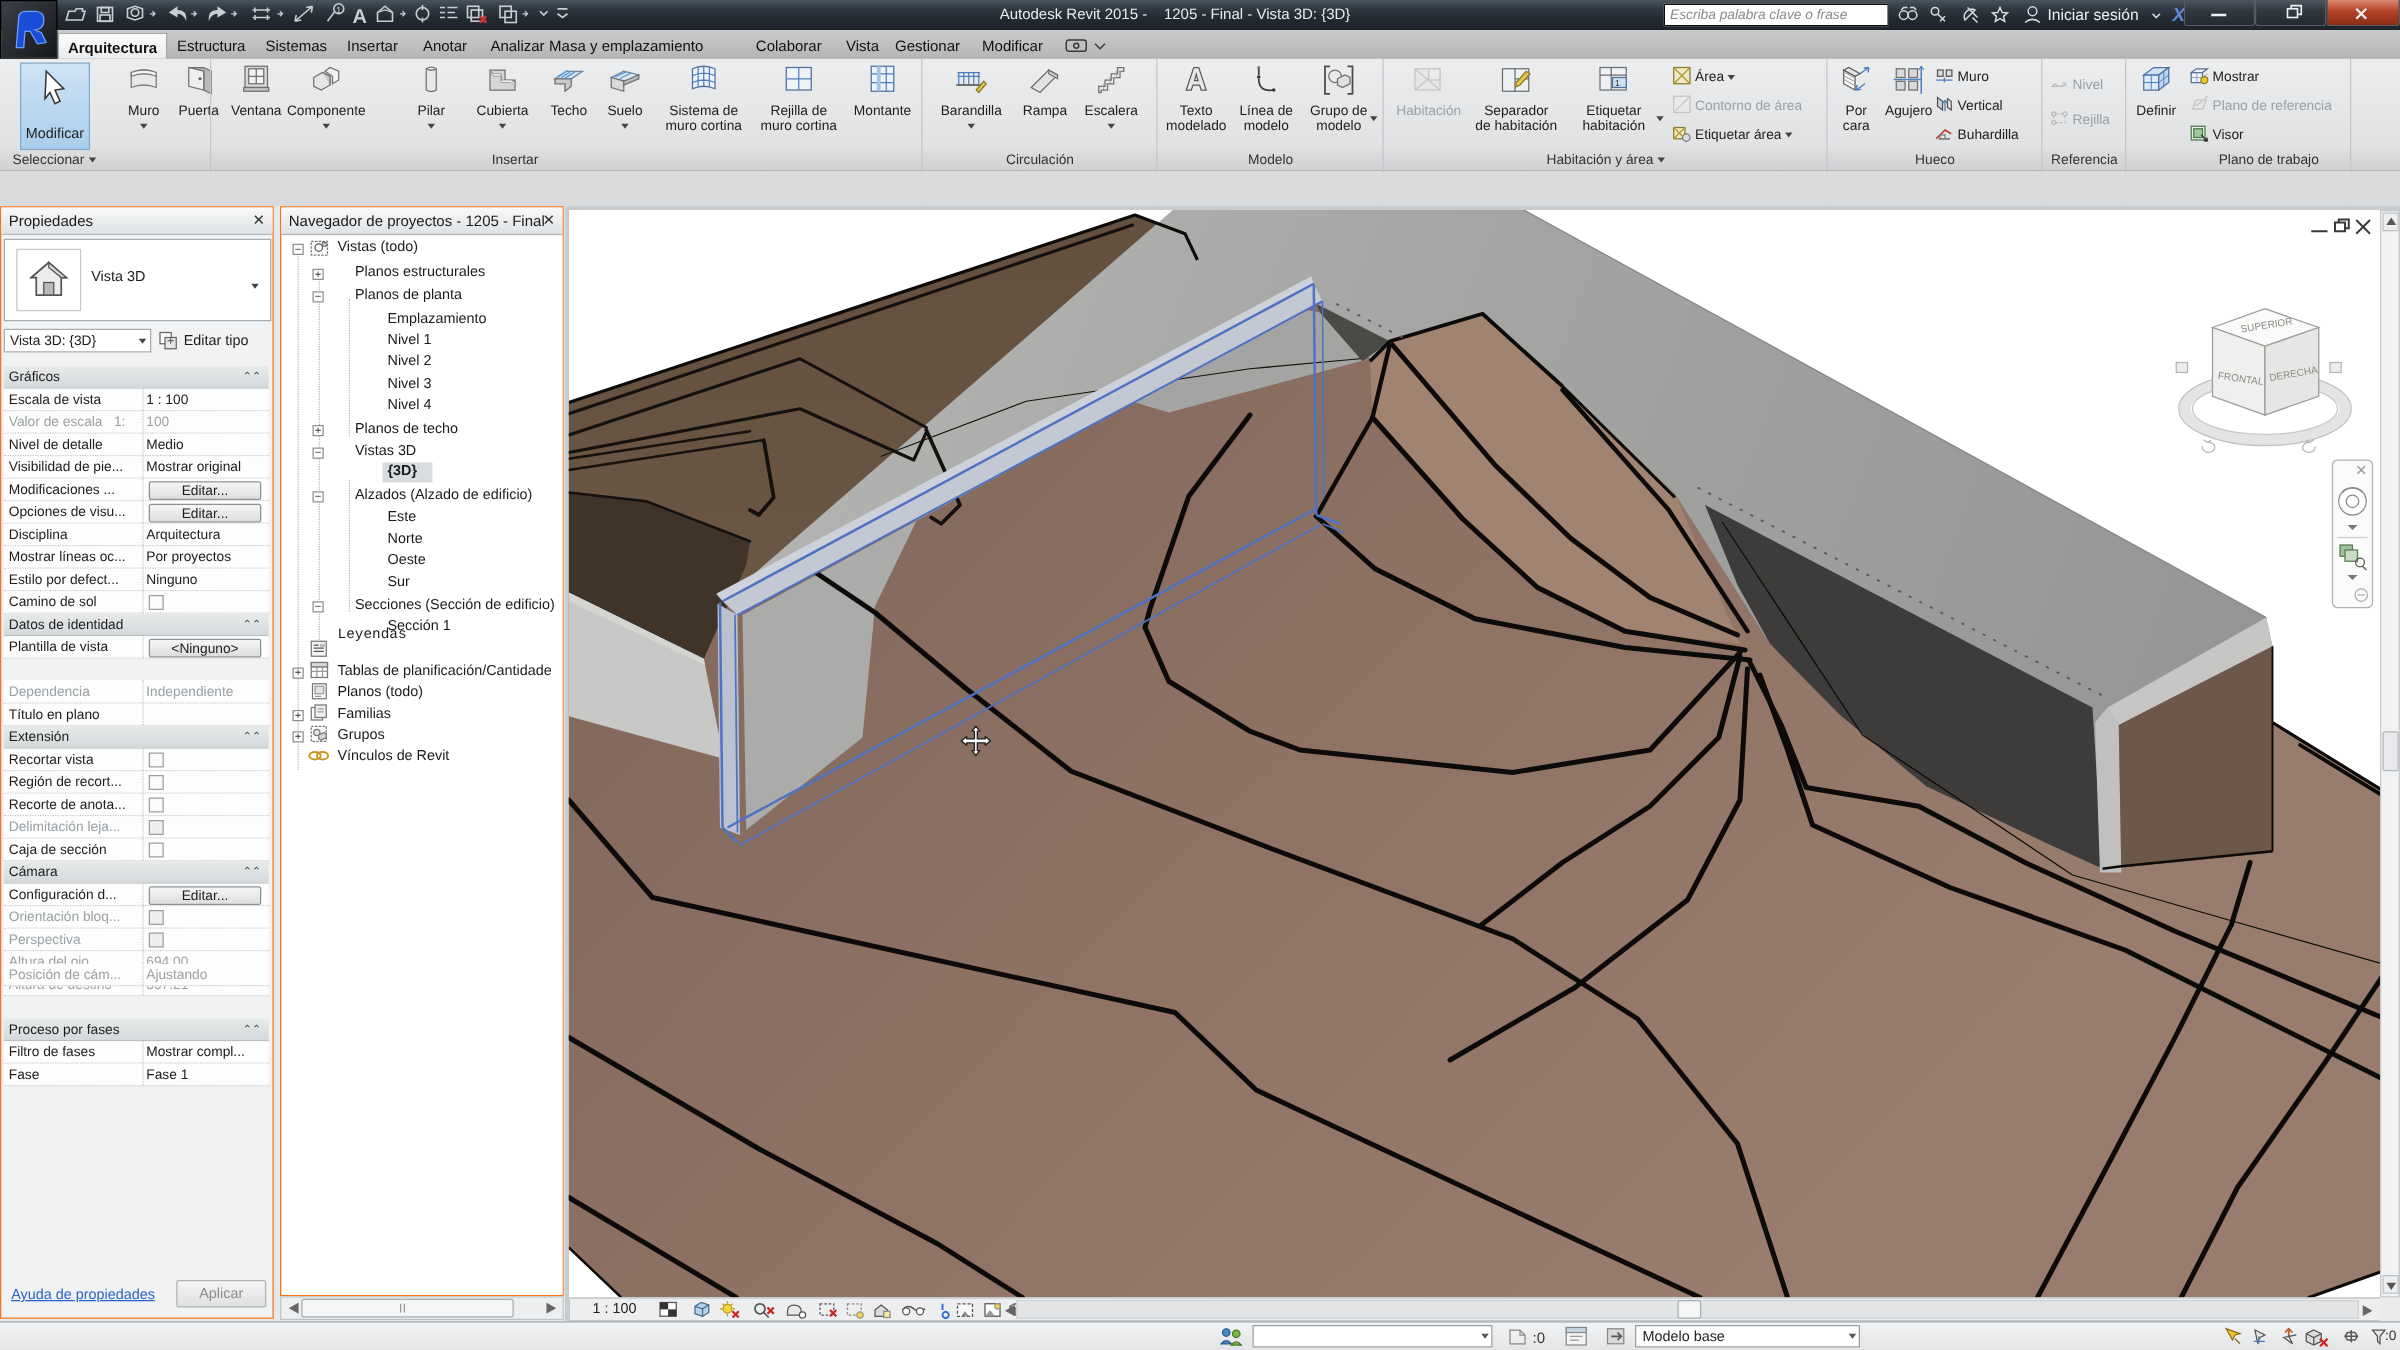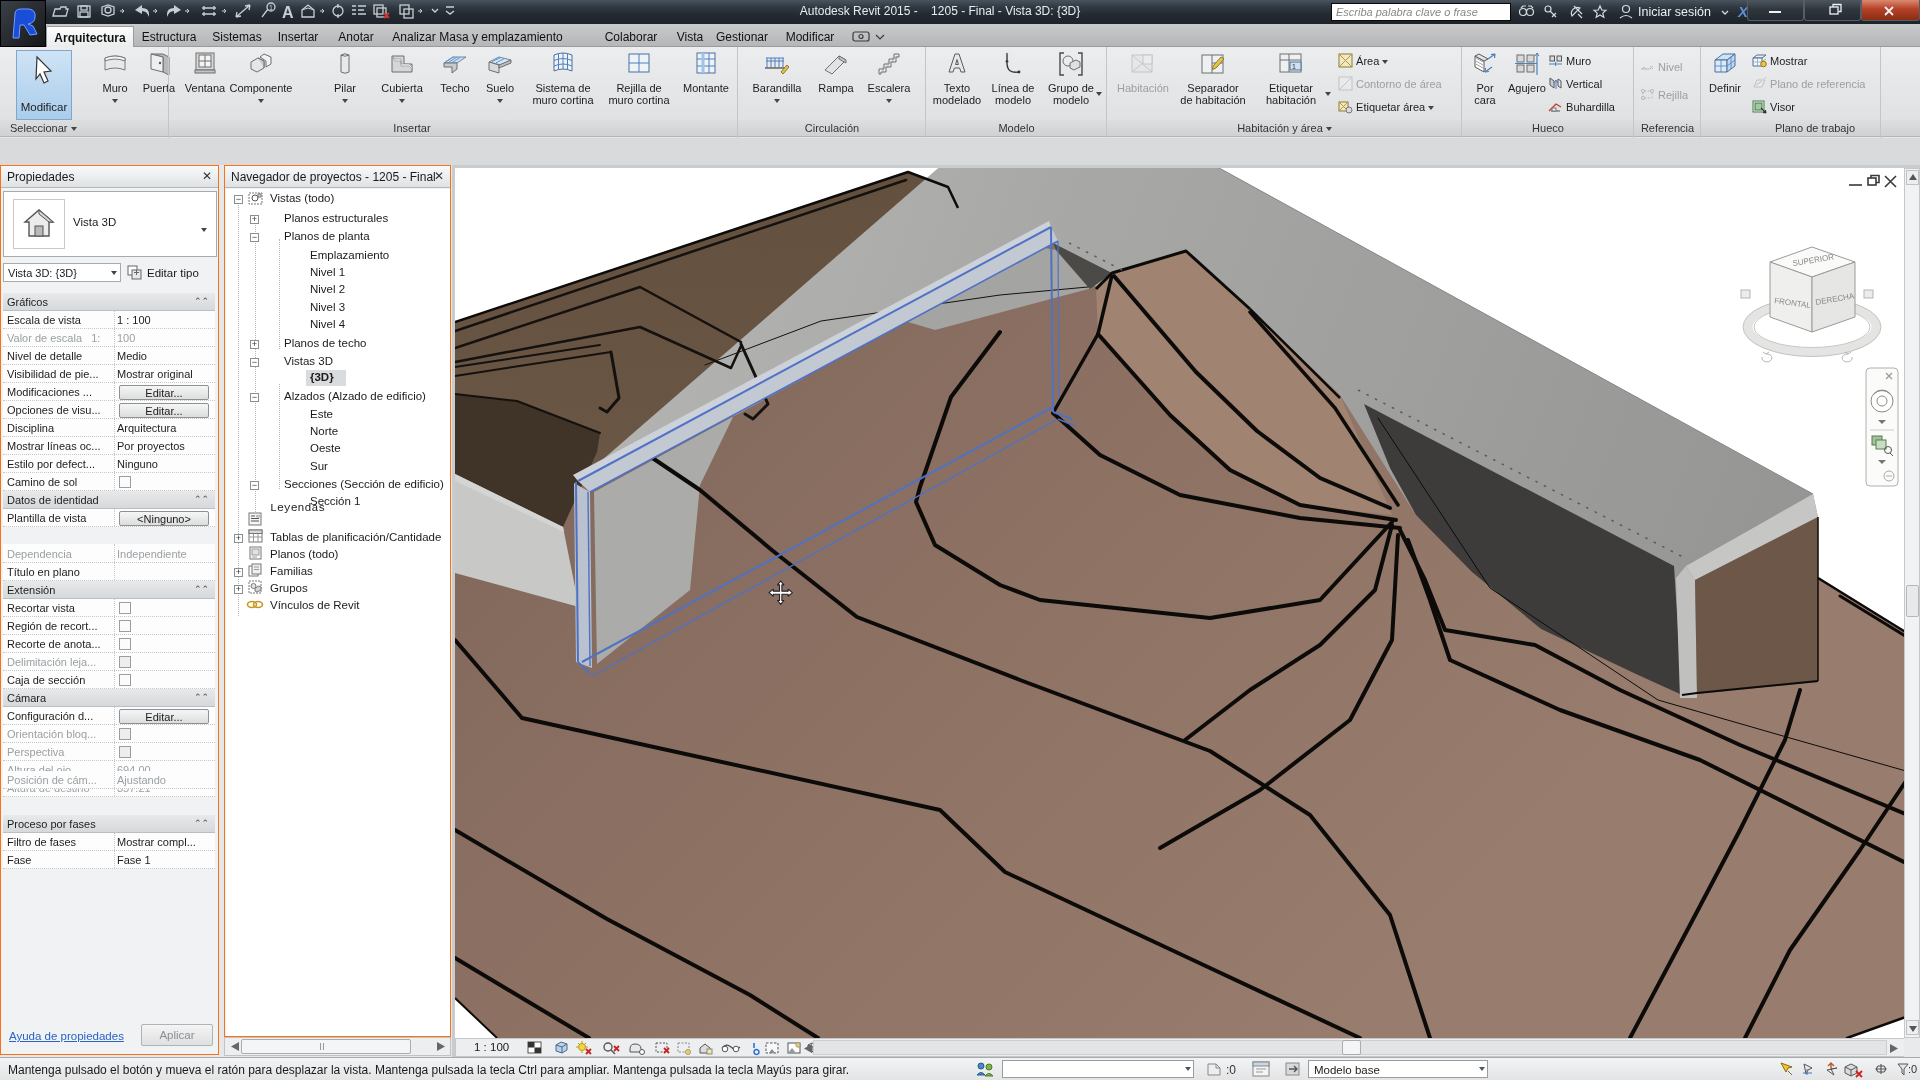--- a/index.html
+++ b/index.html
@@ -876,21 +876,20 @@
 <div class="abs" style="left:357px;top:1px;width:1074px;height:15px;background:#e2e4e5;border:1px solid #cdd0d2;"></div>
 <div class="abs" style="left:886px;top:1px;width:19px;height:15px;background:#f4f5f6;border:1px solid #aaadaf;border-radius:2px;"></div>
 <svg class="abs" style="left:1434px;top:5px;" width="8" height="9">
         <polygon points="0,0 0,9 8,4.5" fill="#666"></polygon>
       </svg>
 </div>
 <div class="abs" style="left:1452px;top:873px;width:16px;height:19px;background:#e8eaeb;"></div>
 </div>
 
 <div id="statusbar">
-<div class="abs" style="left:8px;top:5px;">Mantenga pulsado el botón y mueva el ratón para desplazar la vista. Mantenga pulsada la tecla Ctrl para ampliar. Mantenga pulsada la tecla Mayús para girar.</div>
 <svg class="abs" style="left:974px;top:3px;" width="22" height="18" viewBox="0 0 22 18">
 <circle cx="7" cy="5" r="3" fill="#4a8ac4" stroke="#2a5a8a"></circle>
       <path d="M3 14 q4 -5 8 0 Z" fill="#4a8ac4" stroke="#2a5a8a"></path>
 <circle cx="15" cy="6" r="3" fill="#7ab648" stroke="#4a7a28"></circle>
       <path d="M11 15 q4 -5 8 0 Z" fill="#7ab648" stroke="#4a7a28"></path>
 </svg>
 <div class="combo" style="left:1002px;top:2px;width:192px;">
       <span class="ca"></span>
     </div>
 <svg class="abs" style="left:1206px;top:4px;" width="16" height="15" viewBox="0 0 16 15">

